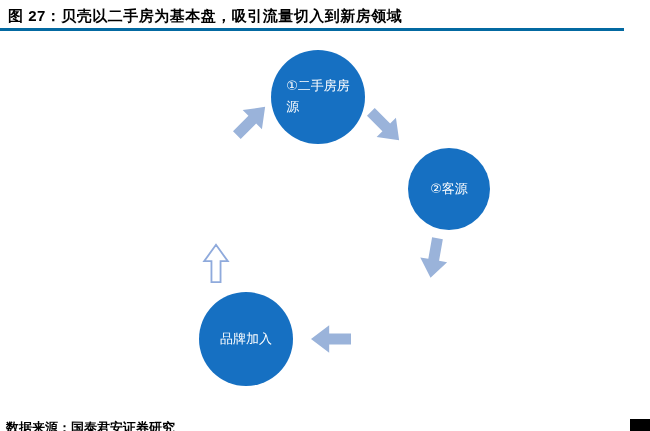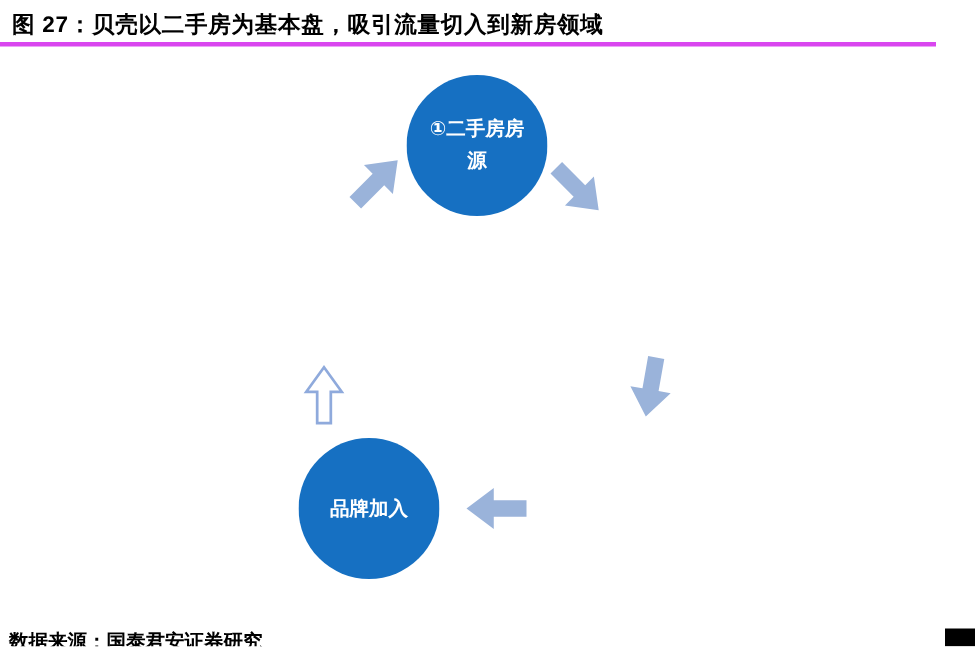--- a/index.html
+++ b/index.html
@@ -5,37 +5,37 @@
   html,body{margin:0;padding:0;background:#ffffff;}
   .page{
     position:relative;
     width:650px;height:431px;
     background:#ffffff;
     font-family:"Liberation Sans","DejaVu Sans",sans-serif;
     overflow:hidden;
   }
   .figure-header{
     position:absolute;left:0;top:0;width:624px;height:31px;
-    border-bottom:3px solid #d946ef;
+    border-bottom:3px solid #0369a1;
     box-sizing:border-box;
   }
   .figure-title{
     position:absolute;left:8px;top:7px;
     font-size:15px;font-weight:bold;color:#000000;
     letter-spacing:0.5px;
     white-space:nowrap;
   }
   .diagram{position:absolute;left:0;top:31px;width:650px;height:370px;}
   .node{position:absolute;}
   .node svg{position:absolute;left:0;top:0;width:100%;height:100%;display:block;}
   .node-label{
     position:absolute;left:0;top:0;right:0;bottom:0;
     display:flex;align-items:center;justify-content:center;
     color:#ffffff;font-size:13px;line-height:1.6;
-    text-align:center;white-space:pre-line;font-weight:bold;
+    text-align:left;white-space:pre-line;
   }
   .arrow{position:absolute;width:40px;height:28px;}
   .arrow svg{display:block;width:100%;height:100%;overflow:visible;}
   .figure-footer{
     position:absolute;left:6px;top:419px;
     font-size:13px;font-weight:bold;color:#000000;
     white-space:nowrap;
   }
   .corner-mark{
     position:absolute;left:630px;top:419px;width:20px;height:12px;
@@ -54,20 +54,26 @@
   <div class="diagram">
 
     <div class="node" style="left:271px;top:19px;width:94px;height:94px">
       <svg viewBox="0 0 100 100">
         <circle cx="50" cy="50" r="50" fill="#1670C2"></circle>
       </svg>
       <div class="node-label">①二手房房
 源</div>
     </div>
 
+    <div class="node" style="left:408px;top:117px;width:82px;height:82px">
+      <svg viewBox="0 0 100 100">
+        <circle cx="50" cy="50" r="50" fill="#1670C2"></circle>
+      </svg>
+      <div class="node-label">②客源</div>
+    </div>
 
 
     <div class="node" style="left:199px;top:261px;width:94px;height:94px">
       <svg viewBox="0 0 100 100">
         <circle cx="50" cy="50" r="50" fill="#1670C2"></circle>
       </svg>
       <div class="node-label">品牌加入</div>
     </div>
 
 

